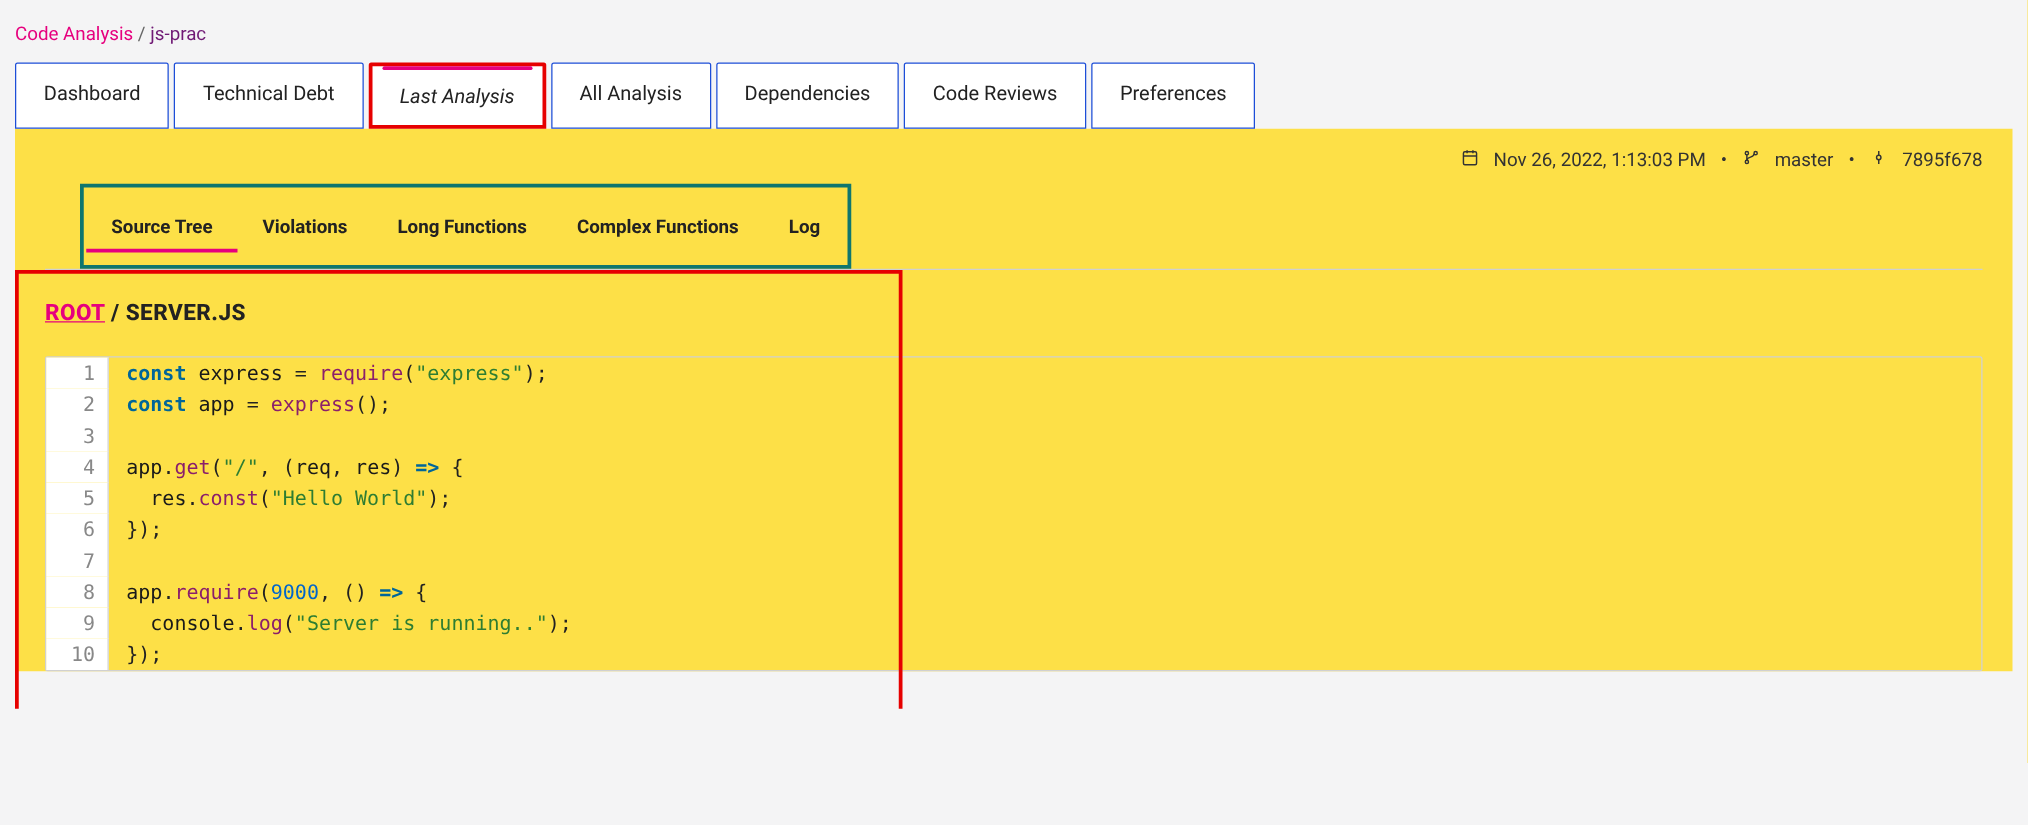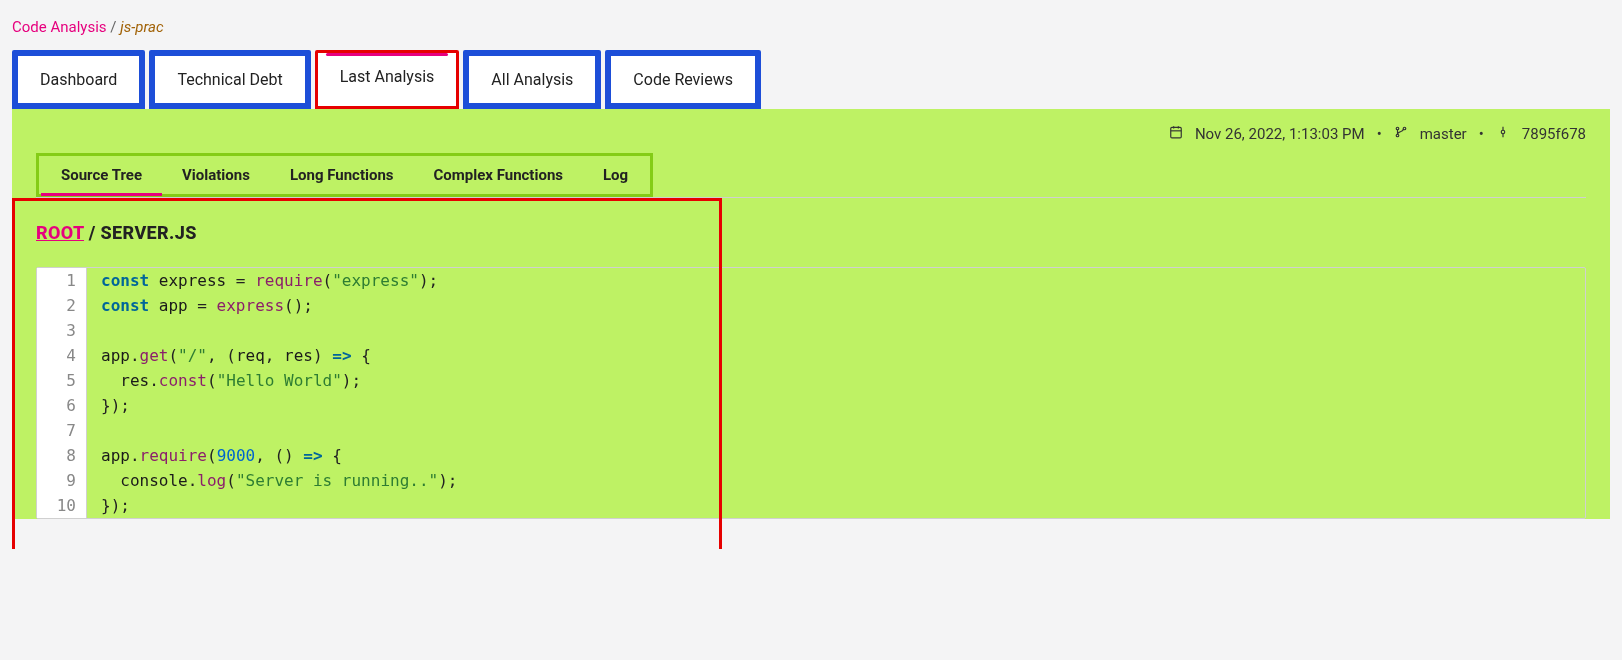--- a/index.html
+++ b/index.html
@@ -16,50 +16,51 @@
   .breadcrumb {
     padding: 18px 0 14px 0;
     font-size: 15px;
     color: #444;
   }
   .breadcrumb a {
     color: #e6007e;
     text-decoration: none;
   }
   .breadcrumb .sep { color: #666; }
-  .breadcrumb .current { color: #a16207; font-style: italic; }
+  .breadcrumb .current { color: #701a75; }
 
   
   .primary-tabs { display: flex; gap: 4px; }
   .primary-tab {
     background: #fff;
-    border: 6px solid #1d4ed8;
+    border: 1px solid #1d4ed8;
     border-radius: 2px 2px 0 0;
     padding: 14px 22px;
     cursor: pointer;
     font-size: 16px;
     color: #222;
     position: relative;
   }
   .primary-tab.active::before {
     content: "";
     position: absolute;
     top: 0;
     left: 8px;
     right: 8px;
     height: 3px;
     background: #e6007e;
     border-radius: 2px;
   }
   .highlight-box-red {
     border: 3px solid #e60000;
-  }
-
-  
-  .main-card { background: #bef264; padding: 0 0 0 0; margin-top: 0; }
+    font-style: italic;
+  }
+
+  
+  .main-card { background: #fde047; padding: 0 0 0 0; margin-top: 0; }
   .main-inner { padding: 0 24px; }
 
   
   .meta-strip {
     display: flex;
     justify-content: flex-end;
     align-items: center;
     gap: 12px;
     padding: 16px 0 10px 0;
     font-size: 15px;
@@ -88,22 +89,23 @@
   .secondary-tab.active::after {
     content: "";
     position: absolute;
     left: 0;
     right: 0;
     bottom: -2px;
     height: 3px;
     background: #e6007e;
   }
   .secondary-highlight {
-    border: 3px solid #84cc16;
-    padding: 0 2px;
+    border: 3px solid #0f766e;
+    padding: 12px 2px;
+    margin-left: 28px;
   }
 
   
   .file-header-row {
     display: flex;
     justify-content: space-between;
     align-items: flex-end;
     padding: 24px 14px 24px 0;
   }
   .file-path {
@@ -190,21 +192,23 @@
     <a href="#">Code Analysis</a>
     <span class="sep">/</span>
     <span class="current">js-prac</span>
   </div>
 
   <div class="primary-tabs" id="primary-tabs">
       <div class="primary-tab">Dashboard</div>
       <div class="primary-tab">Technical Debt</div>
       <div class="primary-tab active highlight-box-red">Last Analysis</div>
       <div class="primary-tab">All Analysis</div>
+      <div class="primary-tab">Dependencies</div>
       <div class="primary-tab">Code Reviews</div>
+      <div class="primary-tab">Preferences</div>
     </div>
 
   <div class="main-card">
     <div class="main-inner">
 
       <div class="meta-strip">
         <span class="meta-icon">
           <svg width="14" height="14" viewBox="0 0 24 24" fill="none" stroke="currentColor" stroke-width="2">
               <rect x="3" y="4" width="18" height="18" rx="2"></rect>
               <line x1="3" y1="10" x2="21" y2="10"></line>

